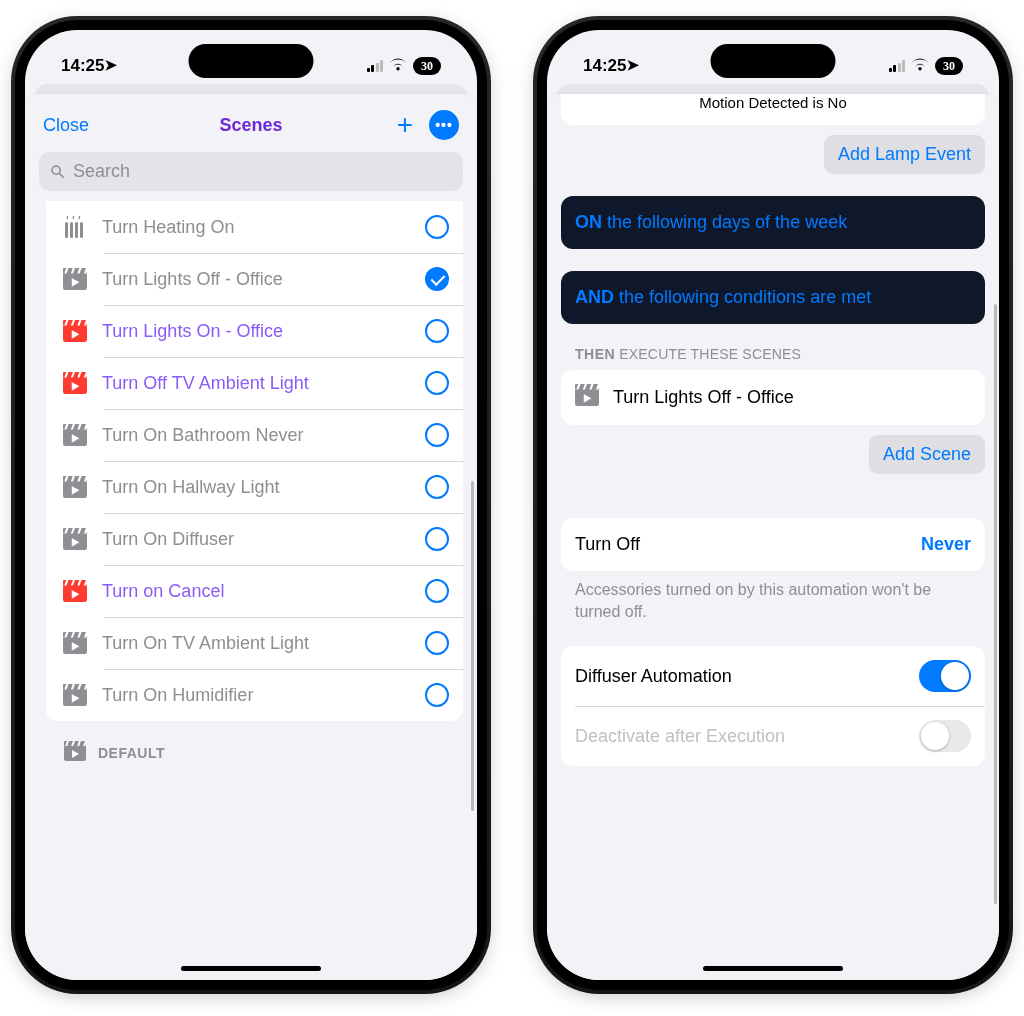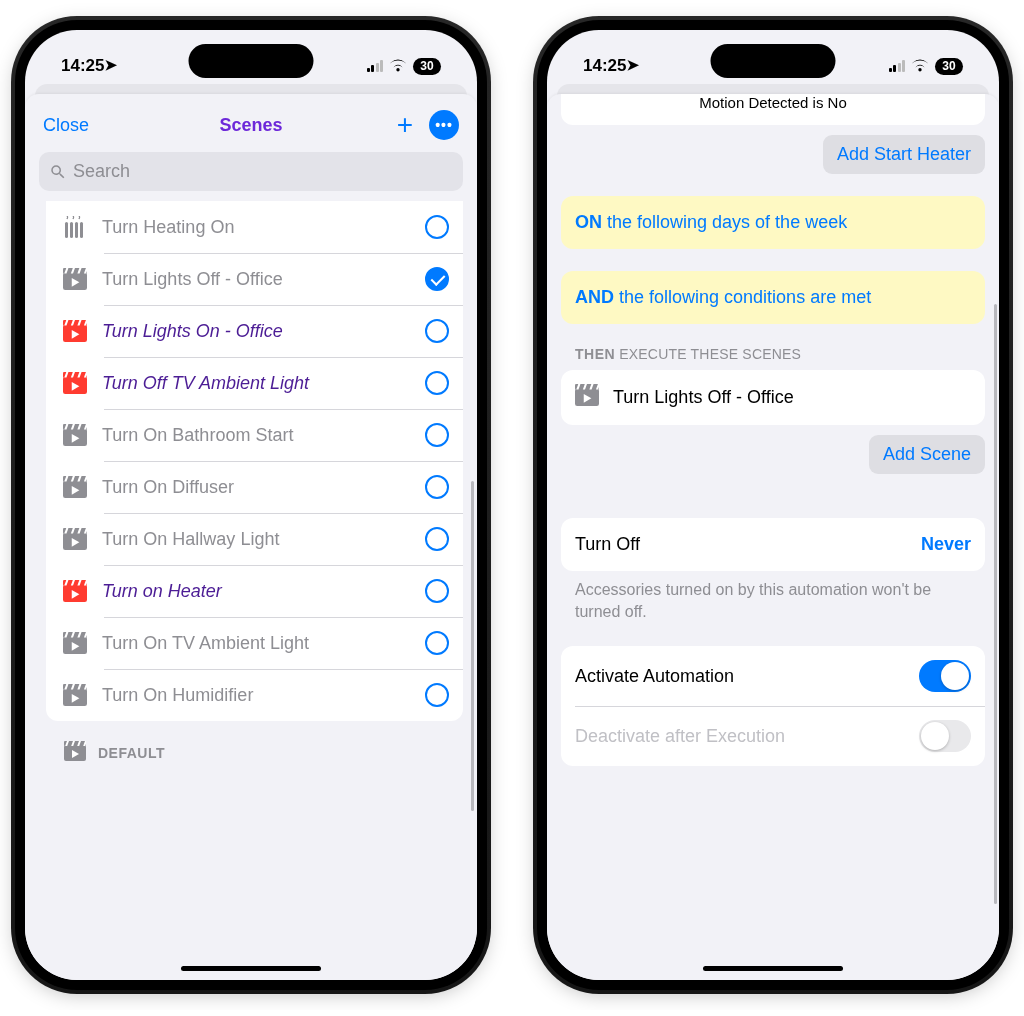--- a/index.html
+++ b/index.html
@@ -56,21 +56,21 @@
     justify-content: space-between;
     align-items: center;
     padding: 14px 36px 0;
     font-size: 17px;
     font-weight: 600;
     color: #000;
     position: relative;
     z-index: 40;
   }
   .status-left { display: flex; align-items: center; gap: 0; }
-  .status-right { display: flex; align-items: center; gap: 6px; }
+  .status-right { display: flex; align-items: center; gap: 6px; font-family: Liberation Serif, serif; }
   .battery-badge {
     background: #000;
     color: #fff;
     font-size: 12px;
     font-weight: 700;
     border-radius: 9px;
     padding: 1.5px 5px;
     min-width: 28px;
     text-align: center;
   }
@@ -166,21 +166,21 @@
     justify-content: center;
     align-items: center;
     font-size: 20px;
   }
   .row-icon svg { display: block; }
   .row-label {
     flex: 1;
     font-size: 18px;
   }
   .row-label.dim { color: #8e8e93; }
-  .row-label.bold { color: #4c1d95; font-weight: 400; font-style: italic; }
+  .row-label.bold { color: #8b5cf6; font-weight: 400; }
   .radio {
     width: 24px; height: 24px;
     border: 2px solid #007aff;
     border-radius: 50%;
     flex-shrink: 0;
   }
   .radio.checked {
     background: #007aff;
     position: relative;
   }
@@ -221,21 +221,21 @@
   }
   .pill {
     background: #dedee3;
     border-radius: 9px;
     padding: 9px 14px;
     color: #007aff;
     font-size: 18px;
     cursor: pointer;
   }
   .link-card {
-    background: #fef9c3;
+    background: #0f172a;
     border-radius: 12px;
     padding: 16px 14px;
     font-size: 18px;
     color: #007aff;
     margin-bottom: 22px;
   }
   .link-card b { font-weight: 700; }
   .section-header {
     font-size: 14px;
     color: #8e8e93;
@@ -465,66 +465,66 @@
   <svg width="24" height="22" viewBox="0 0 22 20">
                   <rect x="0" y="4" width="22" height="16" rx="2" fill="#8e8e93"></rect>
                   <rect x="0" y="0" width="22" height="5" rx="1" fill="#8e8e93"></rect>
                   <rect x="3" y="0" width="2" height="5" fill="#fff" transform="skewX(-20)"></rect>
                   <rect x="9" y="0" width="2" height="5" fill="#fff" transform="skewX(-20)"></rect>
                   <rect x="15" y="0" width="2" height="5" fill="#fff" transform="skewX(-20)"></rect>
                   <rect x="21" y="0" width="2" height="5" fill="#fff" transform="skewX(-20)"></rect>
                   <polygon points="8,9 8,17 15,13" fill="#fff"></polygon>
                 </svg>
 </span>
-              <span class="row-label dim">Turn On Bathroom Start</span>
+              <span class="row-label dim">Turn On Bathroom Never</span>
               <span class="radio"></span>
             </div>
             <div class="row">
               <span class="row-icon">
   <svg width="24" height="22" viewBox="0 0 22 20">
                   <rect x="0" y="4" width="22" height="16" rx="2" fill="#8e8e93"></rect>
                   <rect x="0" y="0" width="22" height="5" rx="1" fill="#8e8e93"></rect>
                   <rect x="3" y="0" width="2" height="5" fill="#fff" transform="skewX(-20)"></rect>
                   <rect x="9" y="0" width="2" height="5" fill="#fff" transform="skewX(-20)"></rect>
                   <rect x="15" y="0" width="2" height="5" fill="#fff" transform="skewX(-20)"></rect>
                   <rect x="21" y="0" width="2" height="5" fill="#fff" transform="skewX(-20)"></rect>
                   <polygon points="8,9 8,17 15,13" fill="#fff"></polygon>
                 </svg>
 </span>
-              <span class="row-label dim">Turn On Diffuser</span>
+              <span class="row-label dim">Turn On Hallway Light</span>
               <span class="radio"></span>
             </div>
             <div class="row">
               <span class="row-icon">
   <svg width="24" height="22" viewBox="0 0 22 20">
                   <rect x="0" y="4" width="22" height="16" rx="2" fill="#8e8e93"></rect>
                   <rect x="0" y="0" width="22" height="5" rx="1" fill="#8e8e93"></rect>
                   <rect x="3" y="0" width="2" height="5" fill="#fff" transform="skewX(-20)"></rect>
                   <rect x="9" y="0" width="2" height="5" fill="#fff" transform="skewX(-20)"></rect>
                   <rect x="15" y="0" width="2" height="5" fill="#fff" transform="skewX(-20)"></rect>
                   <rect x="21" y="0" width="2" height="5" fill="#fff" transform="skewX(-20)"></rect>
                   <polygon points="8,9 8,17 15,13" fill="#fff"></polygon>
                 </svg>
 </span>
-              <span class="row-label dim">Turn On Hallway Light</span>
+              <span class="row-label dim">Turn On Diffuser</span>
               <span class="radio"></span>
             </div>
             <div class="row">
               <span class="row-icon">
   <svg width="24" height="22" viewBox="0 0 22 20">
                   <rect x="0" y="4" width="22" height="16" rx="2" fill="#ff3b30"></rect>
                   <rect x="0" y="0" width="22" height="5" rx="1" fill="#ff3b30"></rect>
                   <rect x="3" y="0" width="2" height="5" fill="#fff" transform="skewX(-20)"></rect>
                   <rect x="9" y="0" width="2" height="5" fill="#fff" transform="skewX(-20)"></rect>
                   <rect x="15" y="0" width="2" height="5" fill="#fff" transform="skewX(-20)"></rect>
                   <rect x="21" y="0" width="2" height="5" fill="#fff" transform="skewX(-20)"></rect>
                   <polygon points="8,9 8,17 15,13" fill="#fff"></polygon>
                 </svg>
 </span>
-              <span class="row-label bold">Turn on Heater</span>
+              <span class="row-label bold">Turn on Cancel</span>
               <span class="radio"></span>
             </div>
             <div class="row">
               <span class="row-icon">
   <svg width="24" height="22" viewBox="0 0 22 20">
                   <rect x="0" y="4" width="22" height="16" rx="2" fill="#8e8e93"></rect>
                   <rect x="0" y="0" width="22" height="5" rx="1" fill="#8e8e93"></rect>
                   <rect x="3" y="0" width="2" height="5" fill="#fff" transform="skewX(-20)"></rect>
                   <rect x="9" y="0" width="2" height="5" fill="#fff" transform="skewX(-20)"></rect>
                   <rect x="15" y="0" width="2" height="5" fill="#fff" transform="skewX(-20)"></rect>
@@ -601,21 +601,21 @@
     <div class="sheet-stack"></div>
 
     <div class="sheet">
 
       <div class="content2">
         <div class="stub">
           <span>Motion Detected is No</span>
         </div>
 
         <div class="pill-row">
-          <span class="pill">Add Start Heater</span>
+          <span class="pill">Add Lamp Event</span>
         </div>
 
         <div class="link-card">
           <b>ON</b> <span>the following days of the week</span>
         </div>
 
         <div class="link-card">
           <b>AND</b> <span>the following conditions are met</span>
         </div>
 
@@ -645,21 +645,21 @@
         <div class="kv-card">
           <div class="kv-row">
             <span>Turn Off</span>
             <span class="value">Never</span>
           </div>
         </div>
         <div class="hint">Accessories turned on by this automation won't be turned off.</div>
 
         <div class="toggle-card">
           <div class="toggle-row">
-            <span>Activate Automation</span>
+            <span>Diffuser Automation</span>
             <span class="toggle on"></span>
           </div>
           <div class="toggle-row dim">
             <span>Deactivate after Execution</span>
             <span class="toggle"></span>
           </div>
         </div>
 
         <div class="scrollhint2"></div>
       </div>

